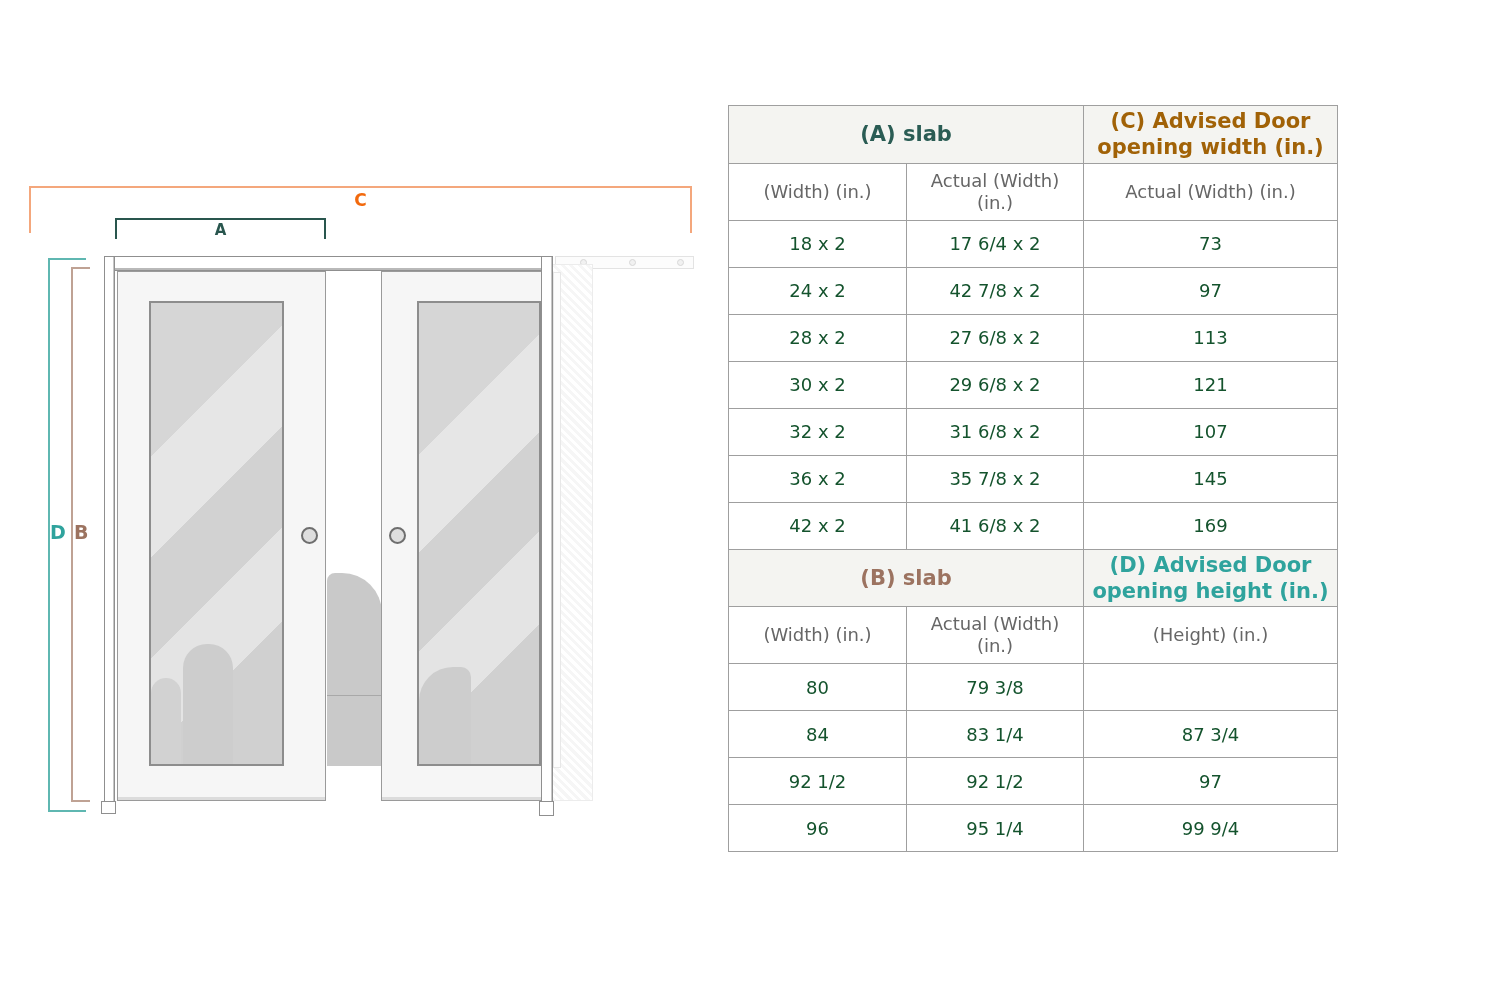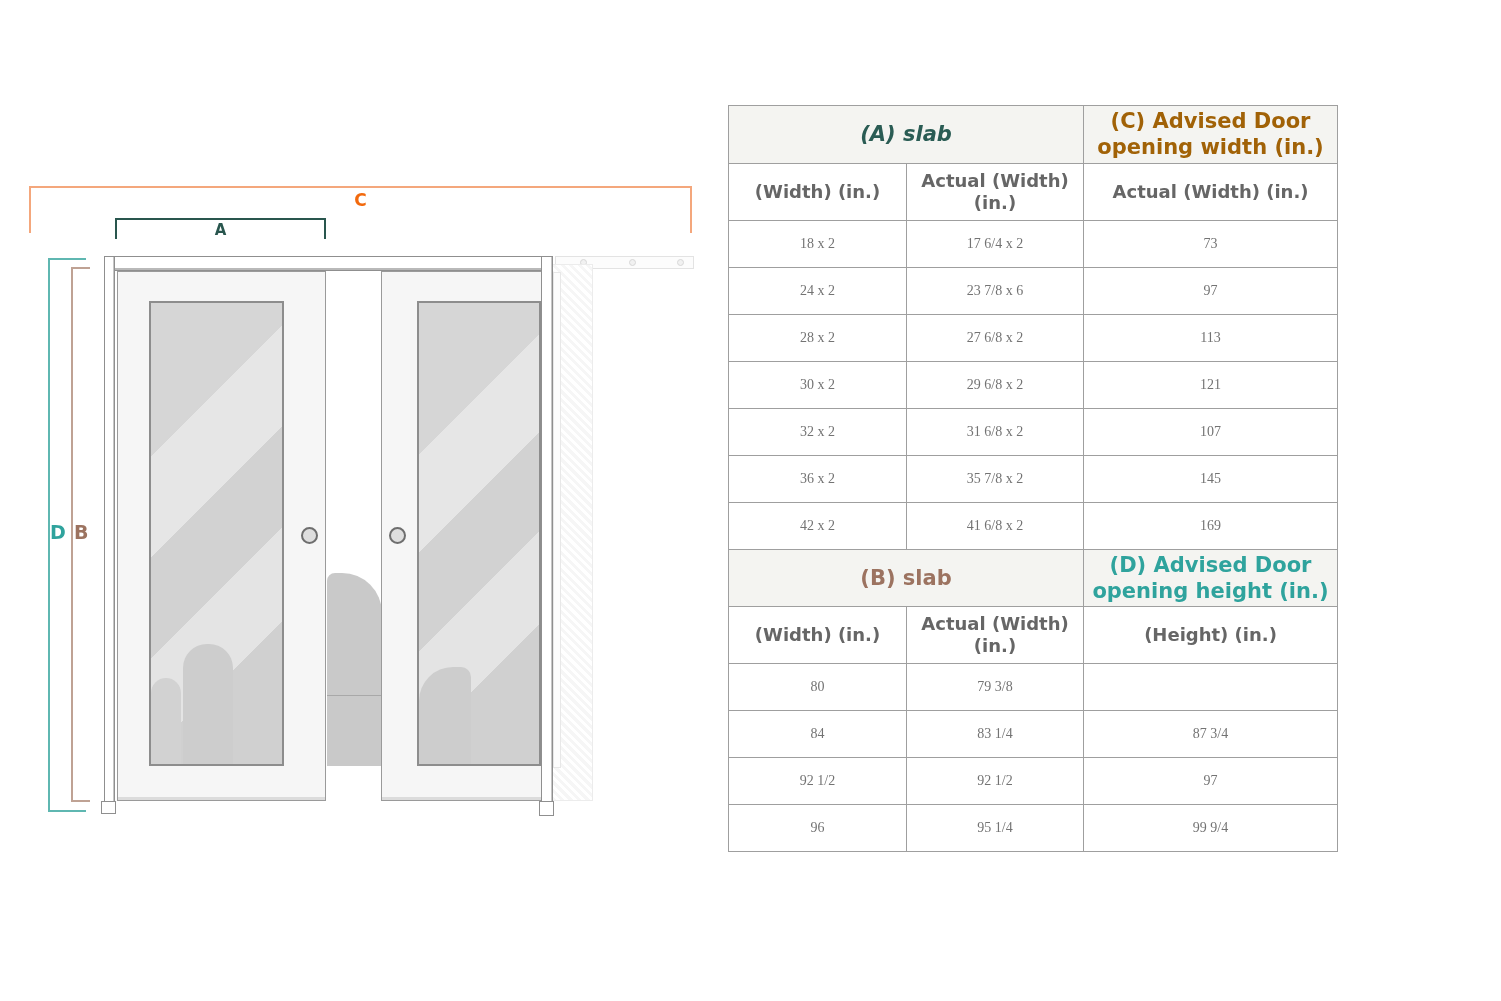--- a/index.html
+++ b/index.html
@@ -74,26 +74,26 @@
     background:#dedede;border:2px solid #6e6e6e;box-sizing:border-box;z-index:3;}
   .pull-left{left:301px;}
   .pull-right{left:389px;}
 
   
   .spec-table{position:absolute;left:728px;top:105px;width:609px;
     border-collapse:collapse;table-layout:fixed;}
   .spec-table th,.spec-table td{border:1px solid #9f9f9f;text-align:center;
     vertical-align:middle;padding:2px 6px;box-sizing:border-box;}
   .sec-head{height:56px;background:#f4f4f1;font-size:21px;font-weight:600;line-height:1.25;}
-  .sec-head-a{color:#2A5C54;font-style:italic;}
+  .sec-head-a{color:#2A5C54;}
   .sec-head-b{color:#9C7360;}
   .sec-head-c{color:#a16207;}
   .sec-head-d{color:#2FA39D;}
-  .sub-head{height:57px;font-size:18px;font-weight:700;color:#666;line-height:1.2;}
-  .data-row td{height:47px;font-size:14px;color:#737373;font-family:Liberation Serif, serif;}
+  .sub-head{height:57px;font-size:18px;font-weight:400;color:#666;line-height:1.2;}
+  .data-row td{height:47px;font-size:18px;color:#14532d;}
 </style>
 </head>
 <body>
 
 <div id="page">
 
   <div>
 
     <div class="ghost-rail">
       <span class="ghost-roller" style="left:24px"></span>
@@ -154,21 +154,21 @@
       <td>Actual (Width) (in.)</td>
       <td>Actual (Width) (in.)</td>
     </tr>
     <tr class="data-row">
       <td>18 x 2</td>
       <td>17 6/4 x 2</td>
       <td>73</td>
     </tr>
     <tr class="data-row">
       <td>24 x 2</td>
-      <td>23 7/8 x 6</td>
+      <td>42 7/8 x 2</td>
       <td>97</td>
     </tr>
     <tr class="data-row">
       <td>28 x 2</td>
       <td>27 6/8 x 2</td>
       <td>113</td>
     </tr>
     <tr class="data-row">
       <td>30 x 2</td>
       <td>29 6/8 x 2</td>

